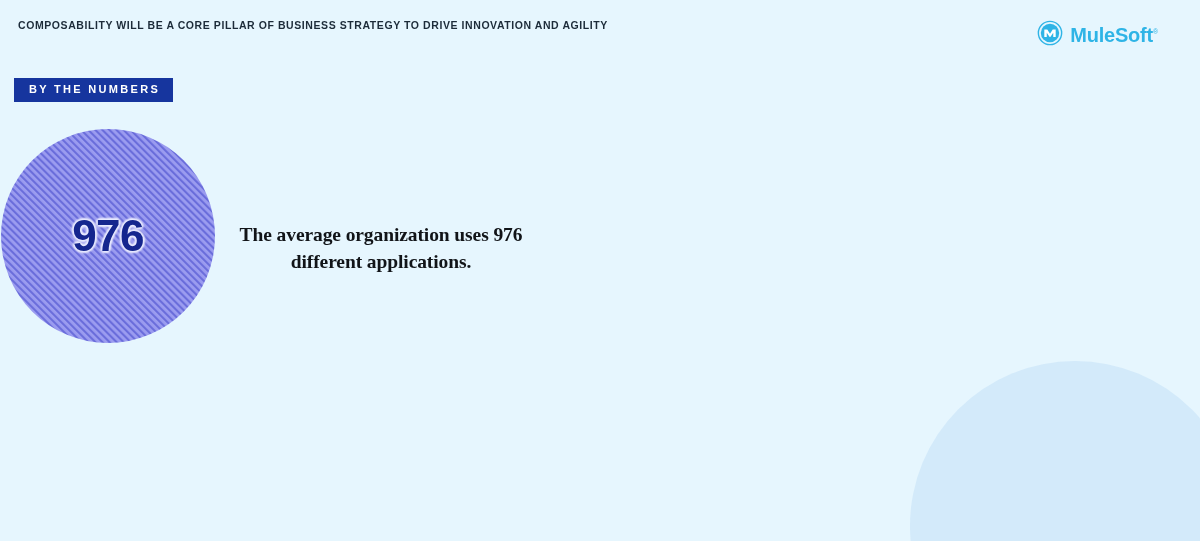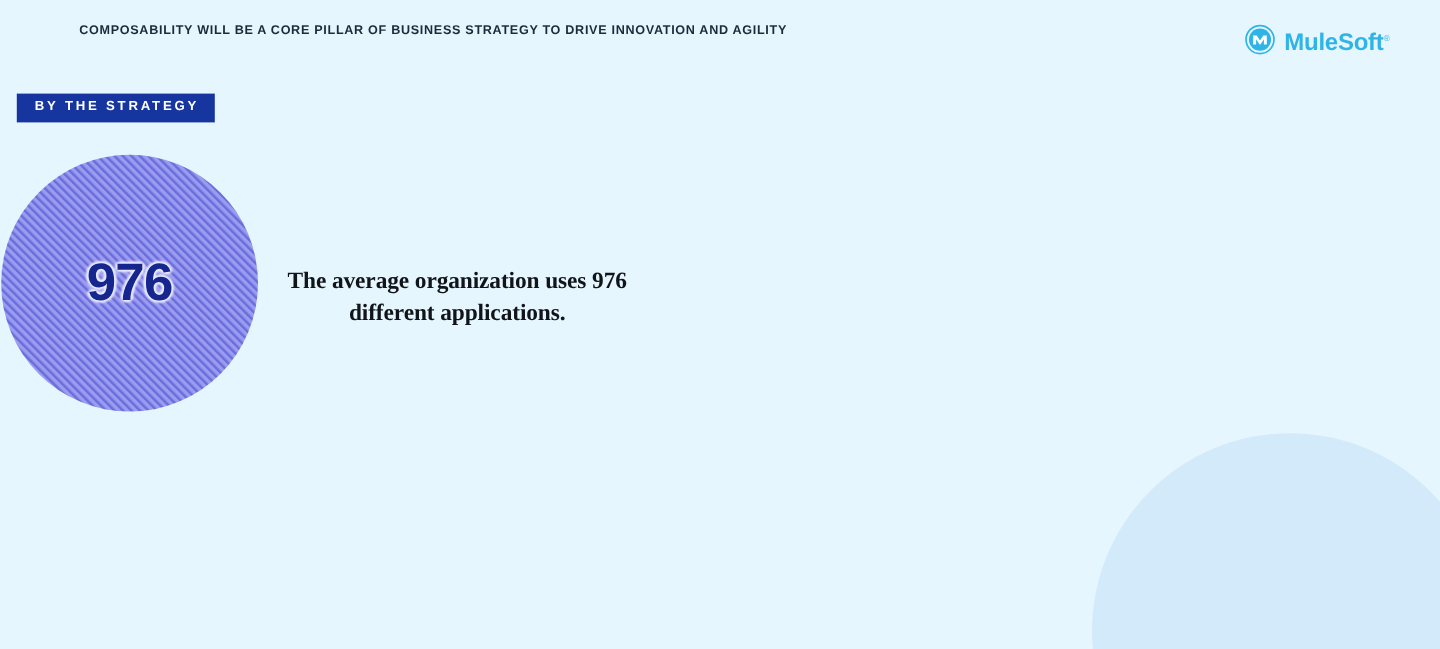--- a/index.html
+++ b/index.html
@@ -34,21 +34,20 @@
   
   .eyebrow {
     position: absolute;
     left: 18px;
     top: 19px;
     font-size: 10.5px;
     font-weight: bold;
     letter-spacing: 0.055em;
     color: #1c2b39;
     white-space: nowrap;
-    margin-left: 48px;
   }
 
   
   .logo {
     position: absolute;
     right: 42px;
     top: 20px;
     display: flex;
     align-items: center;
     gap: 7px;
@@ -164,21 +163,21 @@
   <span class="logo-mark">
     <svg width="26" height="26" viewBox="0 0 48 48" aria-hidden="true">
       <circle cx="24" cy="24" r="21.5" fill="none" stroke="#2eb4e6" stroke-width="2.6"></circle>
       <circle cx="24" cy="24" r="17" fill="#2eb4e6"></circle>
       <path d="M13.5 31.5 L13.5 17.5 L19 17.5 L24 25.5 L29 17.5 L34.5 17.5 L34.5 31.5 L30 31.5 L30 23.5 L24.6 31.5 L23.4 31.5 L18 23.5 L18 31.5 Z" fill="#ffffff"></path>
     </svg>
   </span>
   <span class="logo-word"><span>MuleSoft</span><span class="tm">®</span></span>
 </div>
 
-<div class="badge">BY THE STRATEGY</div>
+<div class="badge">BY THE NUMBERS</div>
 
 <div class="stats">
 
   <div class="stat">
     <div class="figure">
       <svg viewBox="0 0 216 216" aria-hidden="true">
         <circle cx="108" cy="108" r="107" fill="url(#hatch)"></circle>
       </svg>
       <div class="figure-value on-fill">976</div>
     </div>

